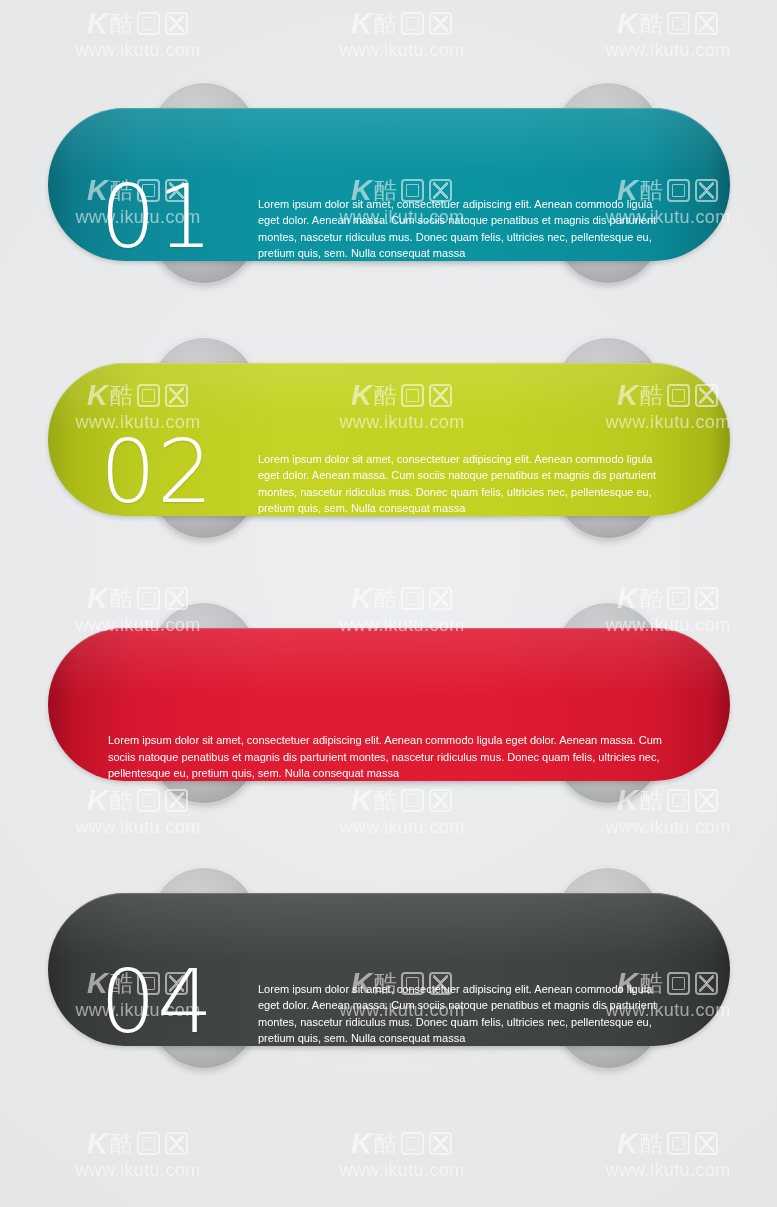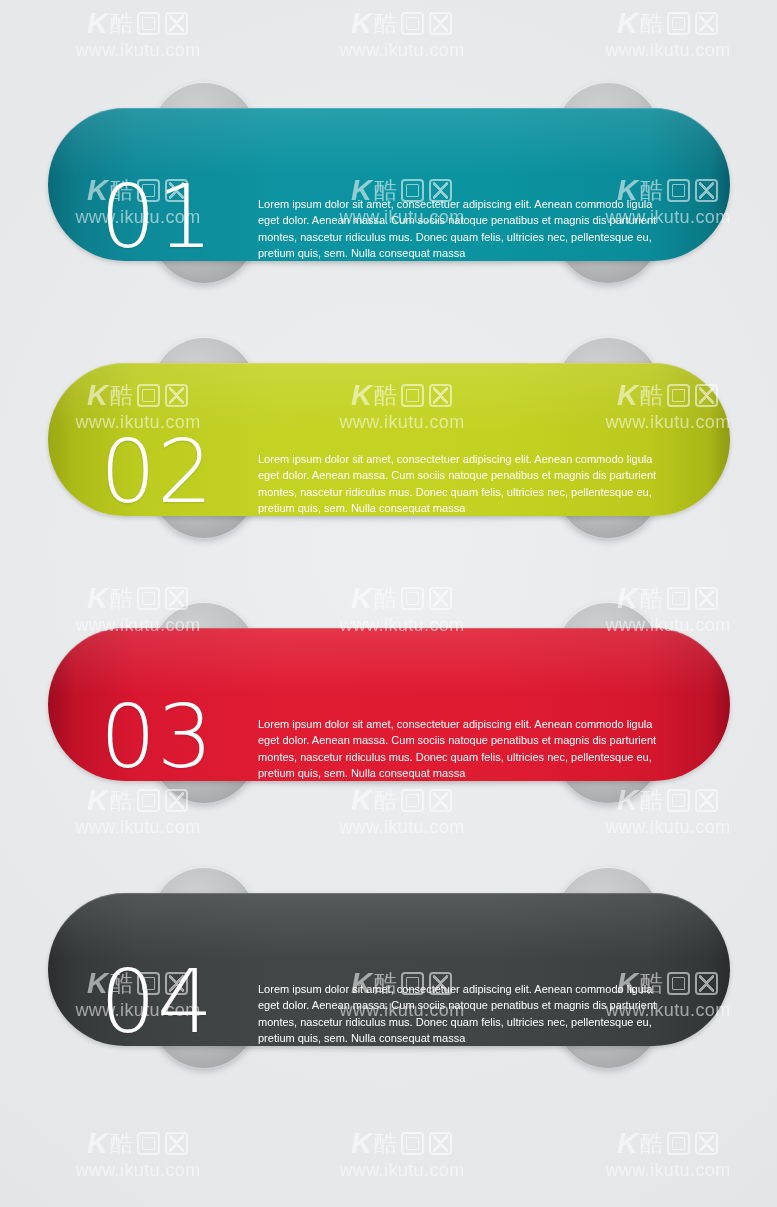--- a/index.html
+++ b/index.html
@@ -232,21 +232,20 @@
   </div>
 
   <div class="row" style="top:603px;">
     <div class="knob left top"></div>
     <div class="knob right top"></div>
     <div class="knob left bottom"></div>
     <div class="knob right bottom"></div>
     <div class="bar-shadow"></div>
     <div class="bar c3">
       <div class="bar-inner">
-        <div class="num">03</div>
         <div class="body-text">Lorem ipsum dolor sit amet, consectetuer adipiscing elit. Aenean commodo ligula eget dolor. Aenean massa. Cum sociis natoque penatibus et magnis dis parturient montes, nascetur ridiculus mus. Donec quam felis, ultricies nec, pellentesque eu, pretium quis, sem. Nulla consequat massa</div>
       </div>
     </div>
   </div>
 
   <div class="row" style="top:868px;">
     <div class="knob left top"></div>
     <div class="knob right top"></div>
     <div class="knob left bottom"></div>
     <div class="knob right bottom"></div>

